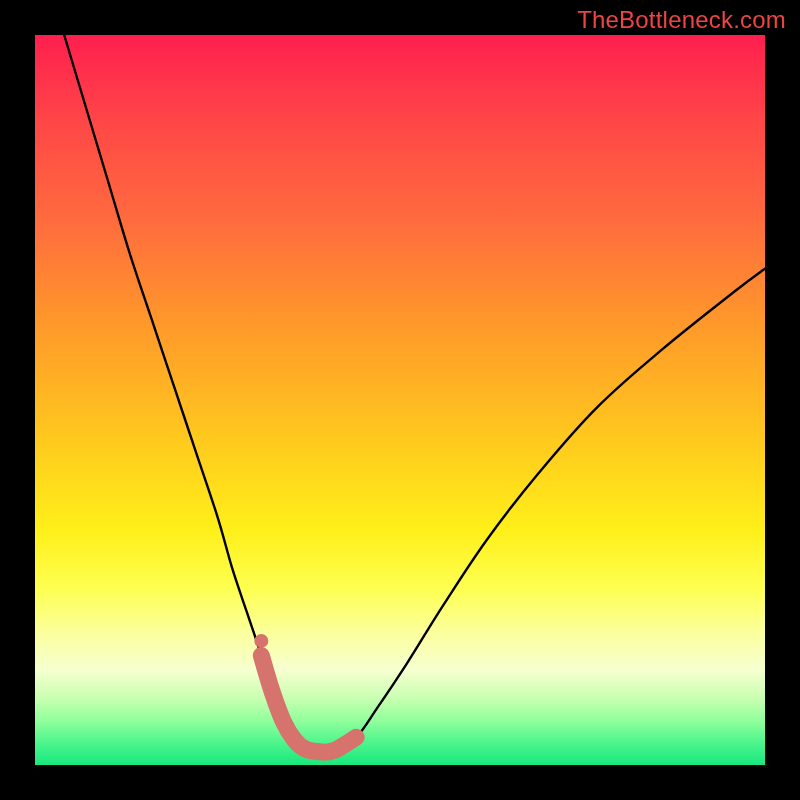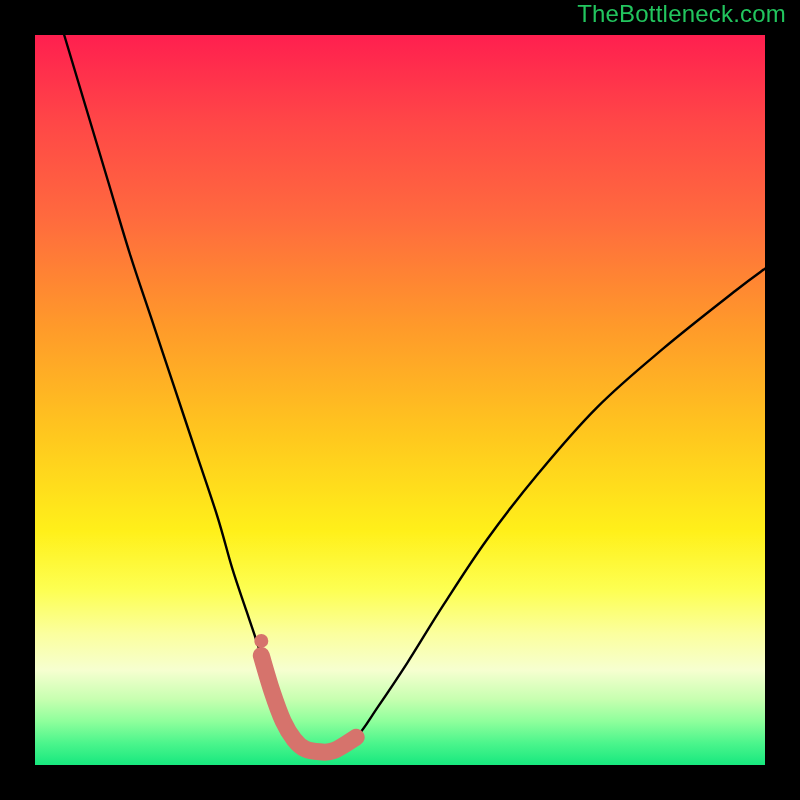--- a/index.html
+++ b/index.html
@@ -37,23 +37,23 @@
       #fbff9e 82%,
       #f6ffd0 87%,
       #c7ffb0 91%,
       #8fff9c 94%,
       #4cf58c 97%,
       #17e87e 100%
     );
   }
   .watermark {
     position: absolute;
-    top: 0;
+    top: 6px;
     right: 14px;
-    color: #22c55e;
+    color: #ef4444;
     font-size: 24px;
     font-weight: 400;
     letter-spacing: 0.2px;
     z-index: 5;
   }
   svg.curve {
     position: absolute;
     left: 0;
     top: 0;
     width: 730px;

